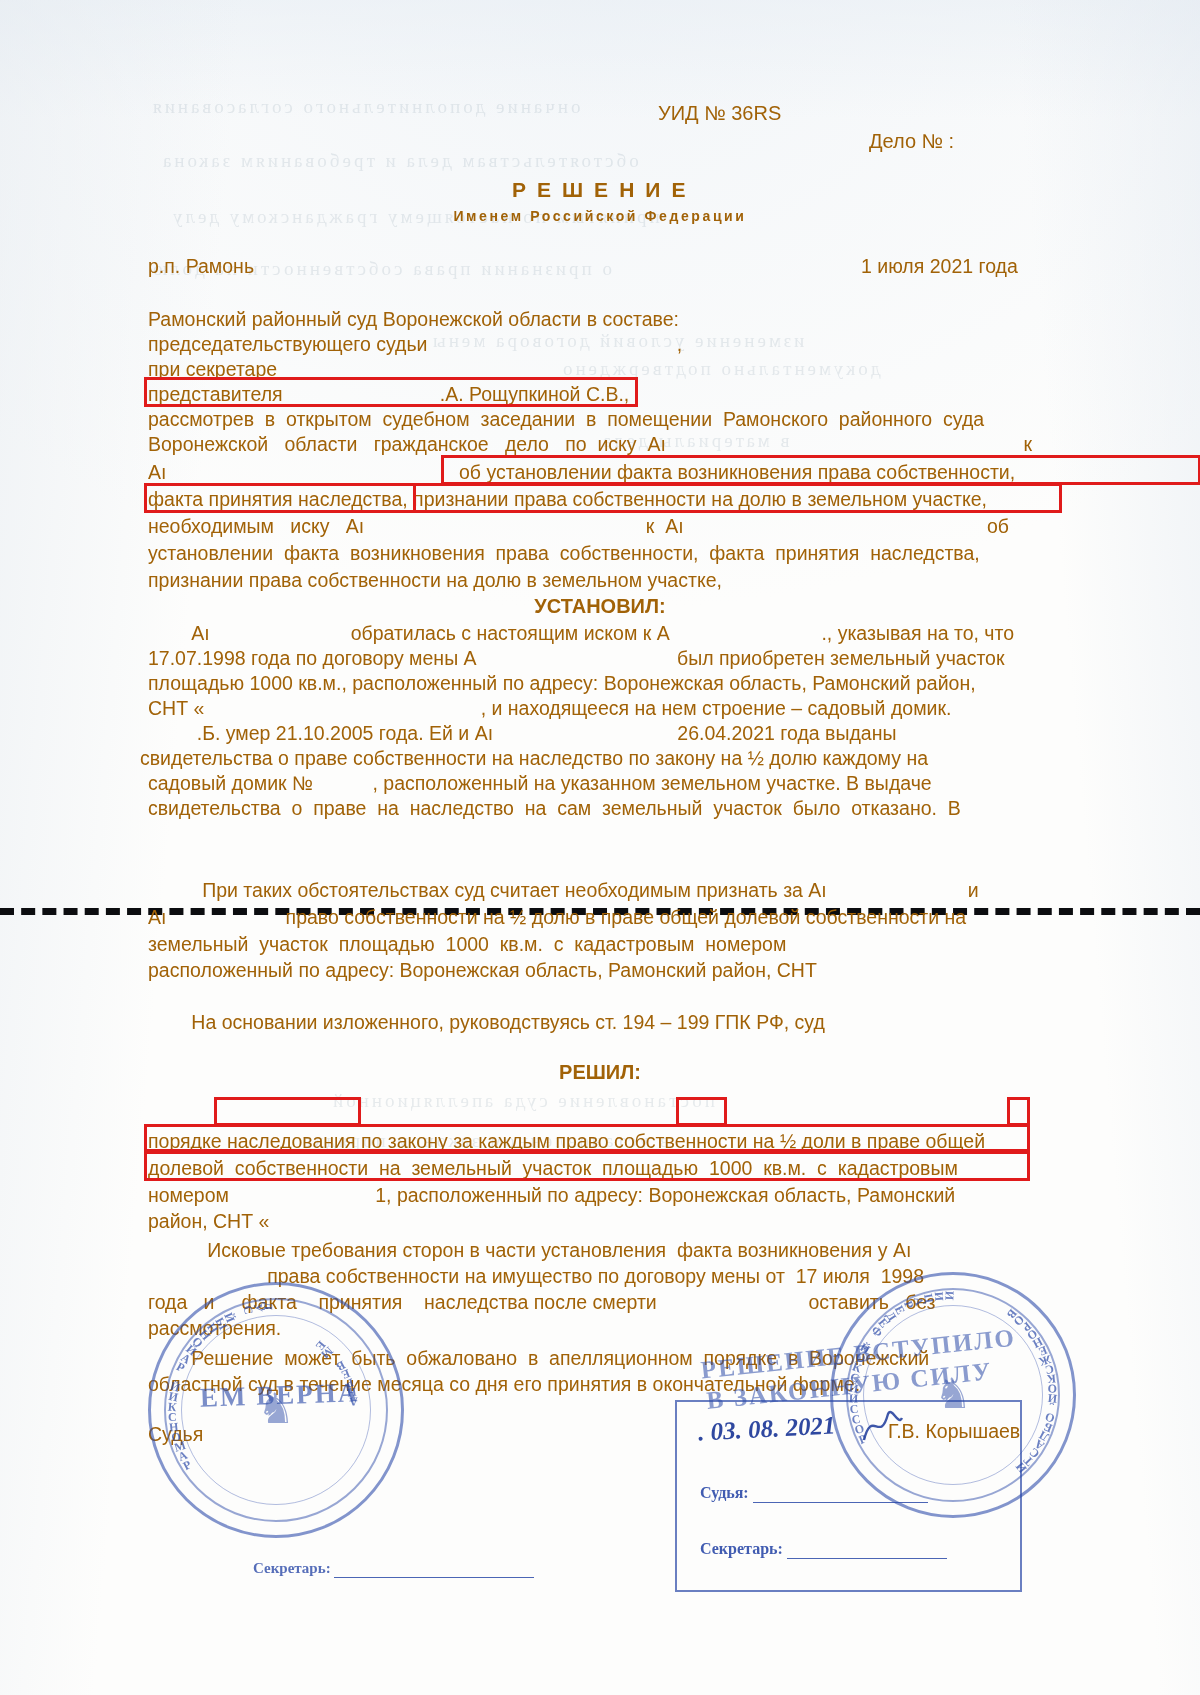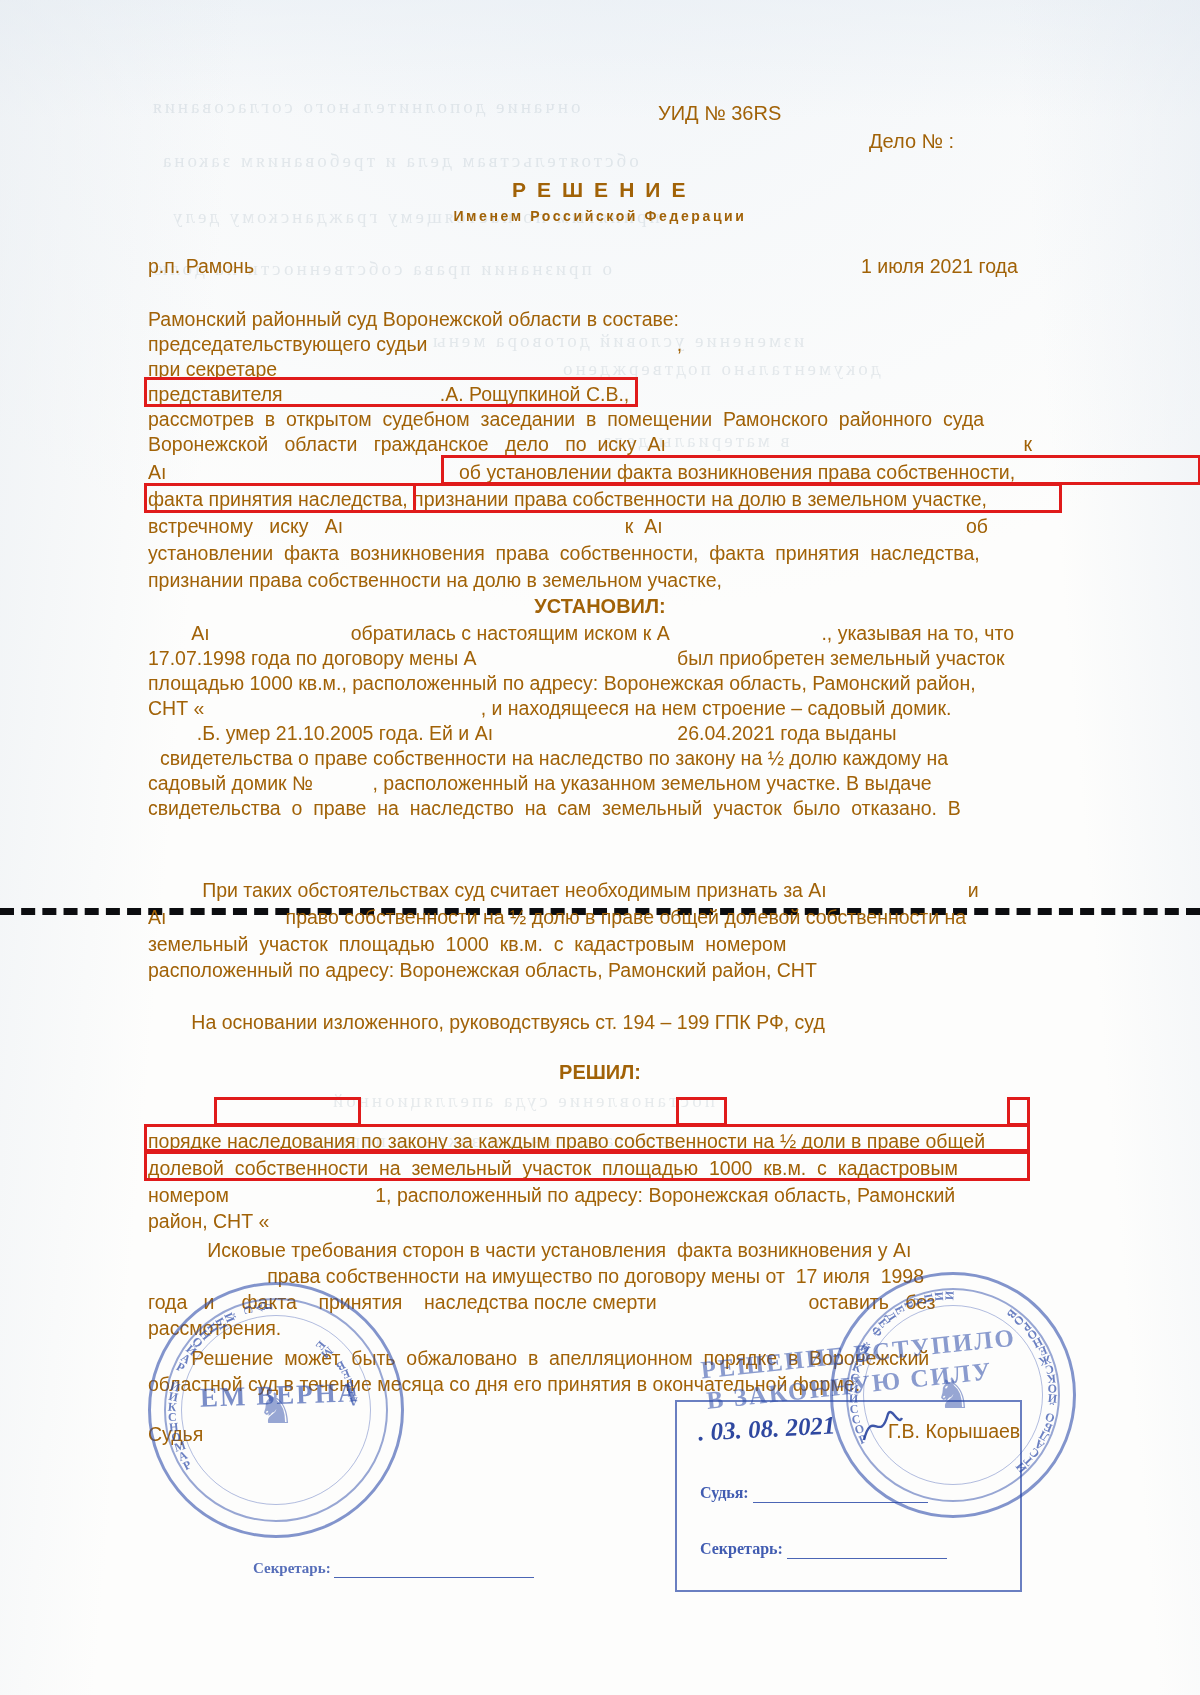--- a/index.html
+++ b/index.html
@@ -182,32 +182,32 @@
     <div class="line" style="left:861px; top:256px;">1 июля 2021 года</div>
 
     <div class="line" style="left:148px; top:309px;">Рамонский районный суд Воронежской области в составе:</div>
     <div class="line" style="left:148px; top:334px;">председательствующего судьи                                              ,</div>
     <div class="line" style="left:148px; top:359px;">при секретаре</div>
     <div class="line" style="left:148px; top:384px;">представителя                             .А. Рощупкиной С.В.,</div>
     <div class="line" style="left:148px; top:409px;">рассмотрев  в  открытом  судебном  заседании  в  помещении  Рамонского  районного  суда</div>
     <div class="line" style="left:148px; top:434px;">Воронежской   области   гражданское   дело   по  иску  Аı                                                                  к</div>
     <div class="line" style="left:148px; top:462px;">Аı                                                      об установлении факта возникновения права собственности,</div>
     <div class="line" style="left:148px; top:489px;">факта принятия наследства, признании права собственности на долю в земельном участке,</div>
-    <div class="line" style="left:148px; top:516px;">встречному   иску   Аı                                                    к  Аı                                                        об</div>
+    <div class="line" style="left:148px; top:516px;">необходимым   иску   Аı                                                    к  Аı                                                        об</div>
     <div class="line" style="left:148px; top:543px;">установлении  факта  возникновения  права  собственности,  факта  принятия  наследства,</div>
     <div class="line" style="left:148px; top:570px;">признании права собственности на долю в земельном участке,</div>
 
     <div class="line cap center" style="left:0; top:596px; width:1200px; font-size:20px;">УСТАНОВИЛ:</div>
 
     <div class="line" style="left:148px; top:623px;">        Аı                          обратилась с настоящим иском к А                            ., указывая на то, что</div>
     <div class="line" style="left:148px; top:648px;">17.07.1998 года по договору мены А                                     был приобретен земельный участок</div>
     <div class="line" style="left:148px; top:673px;">площадью 1000 кв.м., расположенный по адресу: Воронежская область, Рамонский район,</div>
     <div class="line" style="left:148px; top:698px;">СНТ «                                                   , и находящееся на нем строение – садовый домик.</div>
     <div class="line" style="left:148px; top:723px;">         .Б. умер 21.10.2005 года. Ей и Аı                                  26.04.2021 года выданы</div>
-    <div class="line" style="left:160px; top:748px;">свидетельства о праве собственности на наследство по закону на ½ долю каждому на</div>
+    <div class="line" style="left:140px; top:748px;">свидетельства о праве собственности на наследство по закону на ½ долю каждому на</div>
     <div class="line" style="left:148px; top:773px;">садовый домик №           , расположенный на указанном земельном участке. В выдаче</div>
     <div class="line" style="left:148px; top:798px;">свидетельства  о  праве  на  наследство  на  сам  земельный  участок  было  отказано.  В</div>
 
     <div id="dashed-separator"></div>
 
     <div class="line" style="left:148px; top:880px;">          При таких обстоятельствах суд считает необходимым признать за Аı                          и</div>
     <div class="line" style="left:148px; top:907px;">Аı                      право собственности на ½ долю в праве общей долевой собственности на</div>
     <div class="line" style="left:148px; top:934px;">земельный  участок  площадью  1000  кв.м.  с  кадастровым  номером</div>
     <div class="line" style="left:148px; top:960px;">расположенный по адресу: Воронежская область, Рамонский район, СНТ</div>
 

